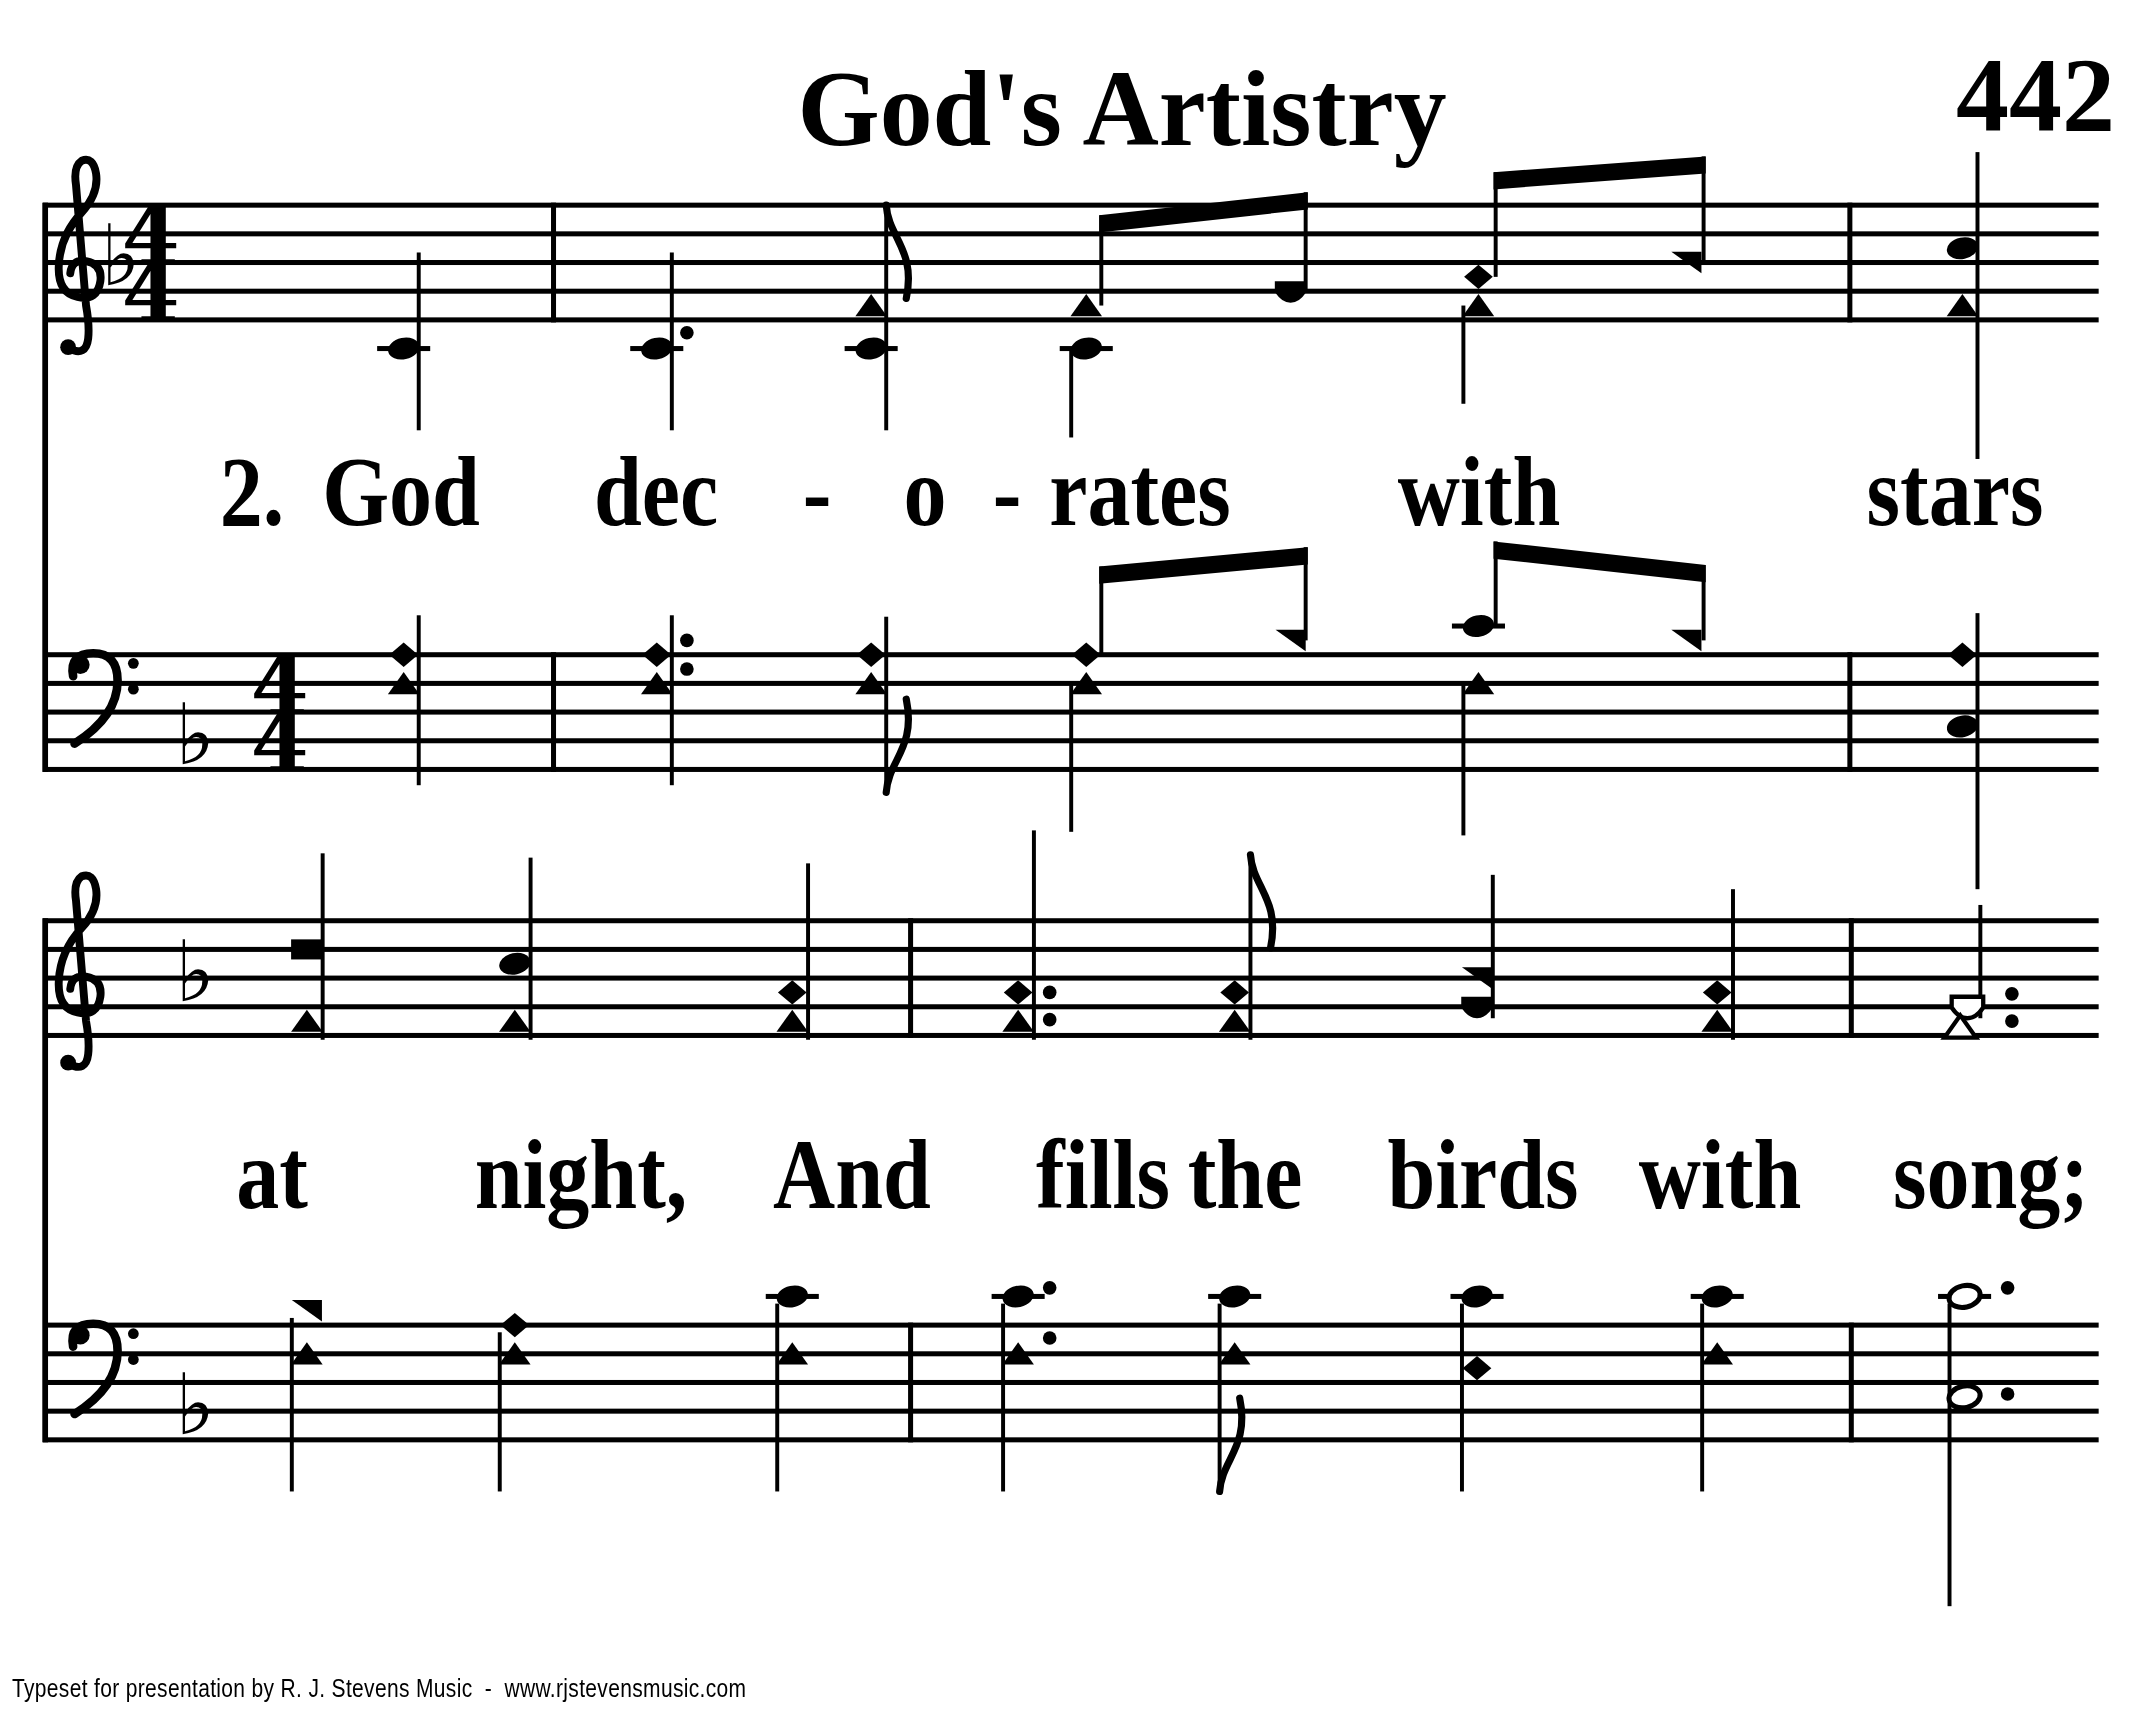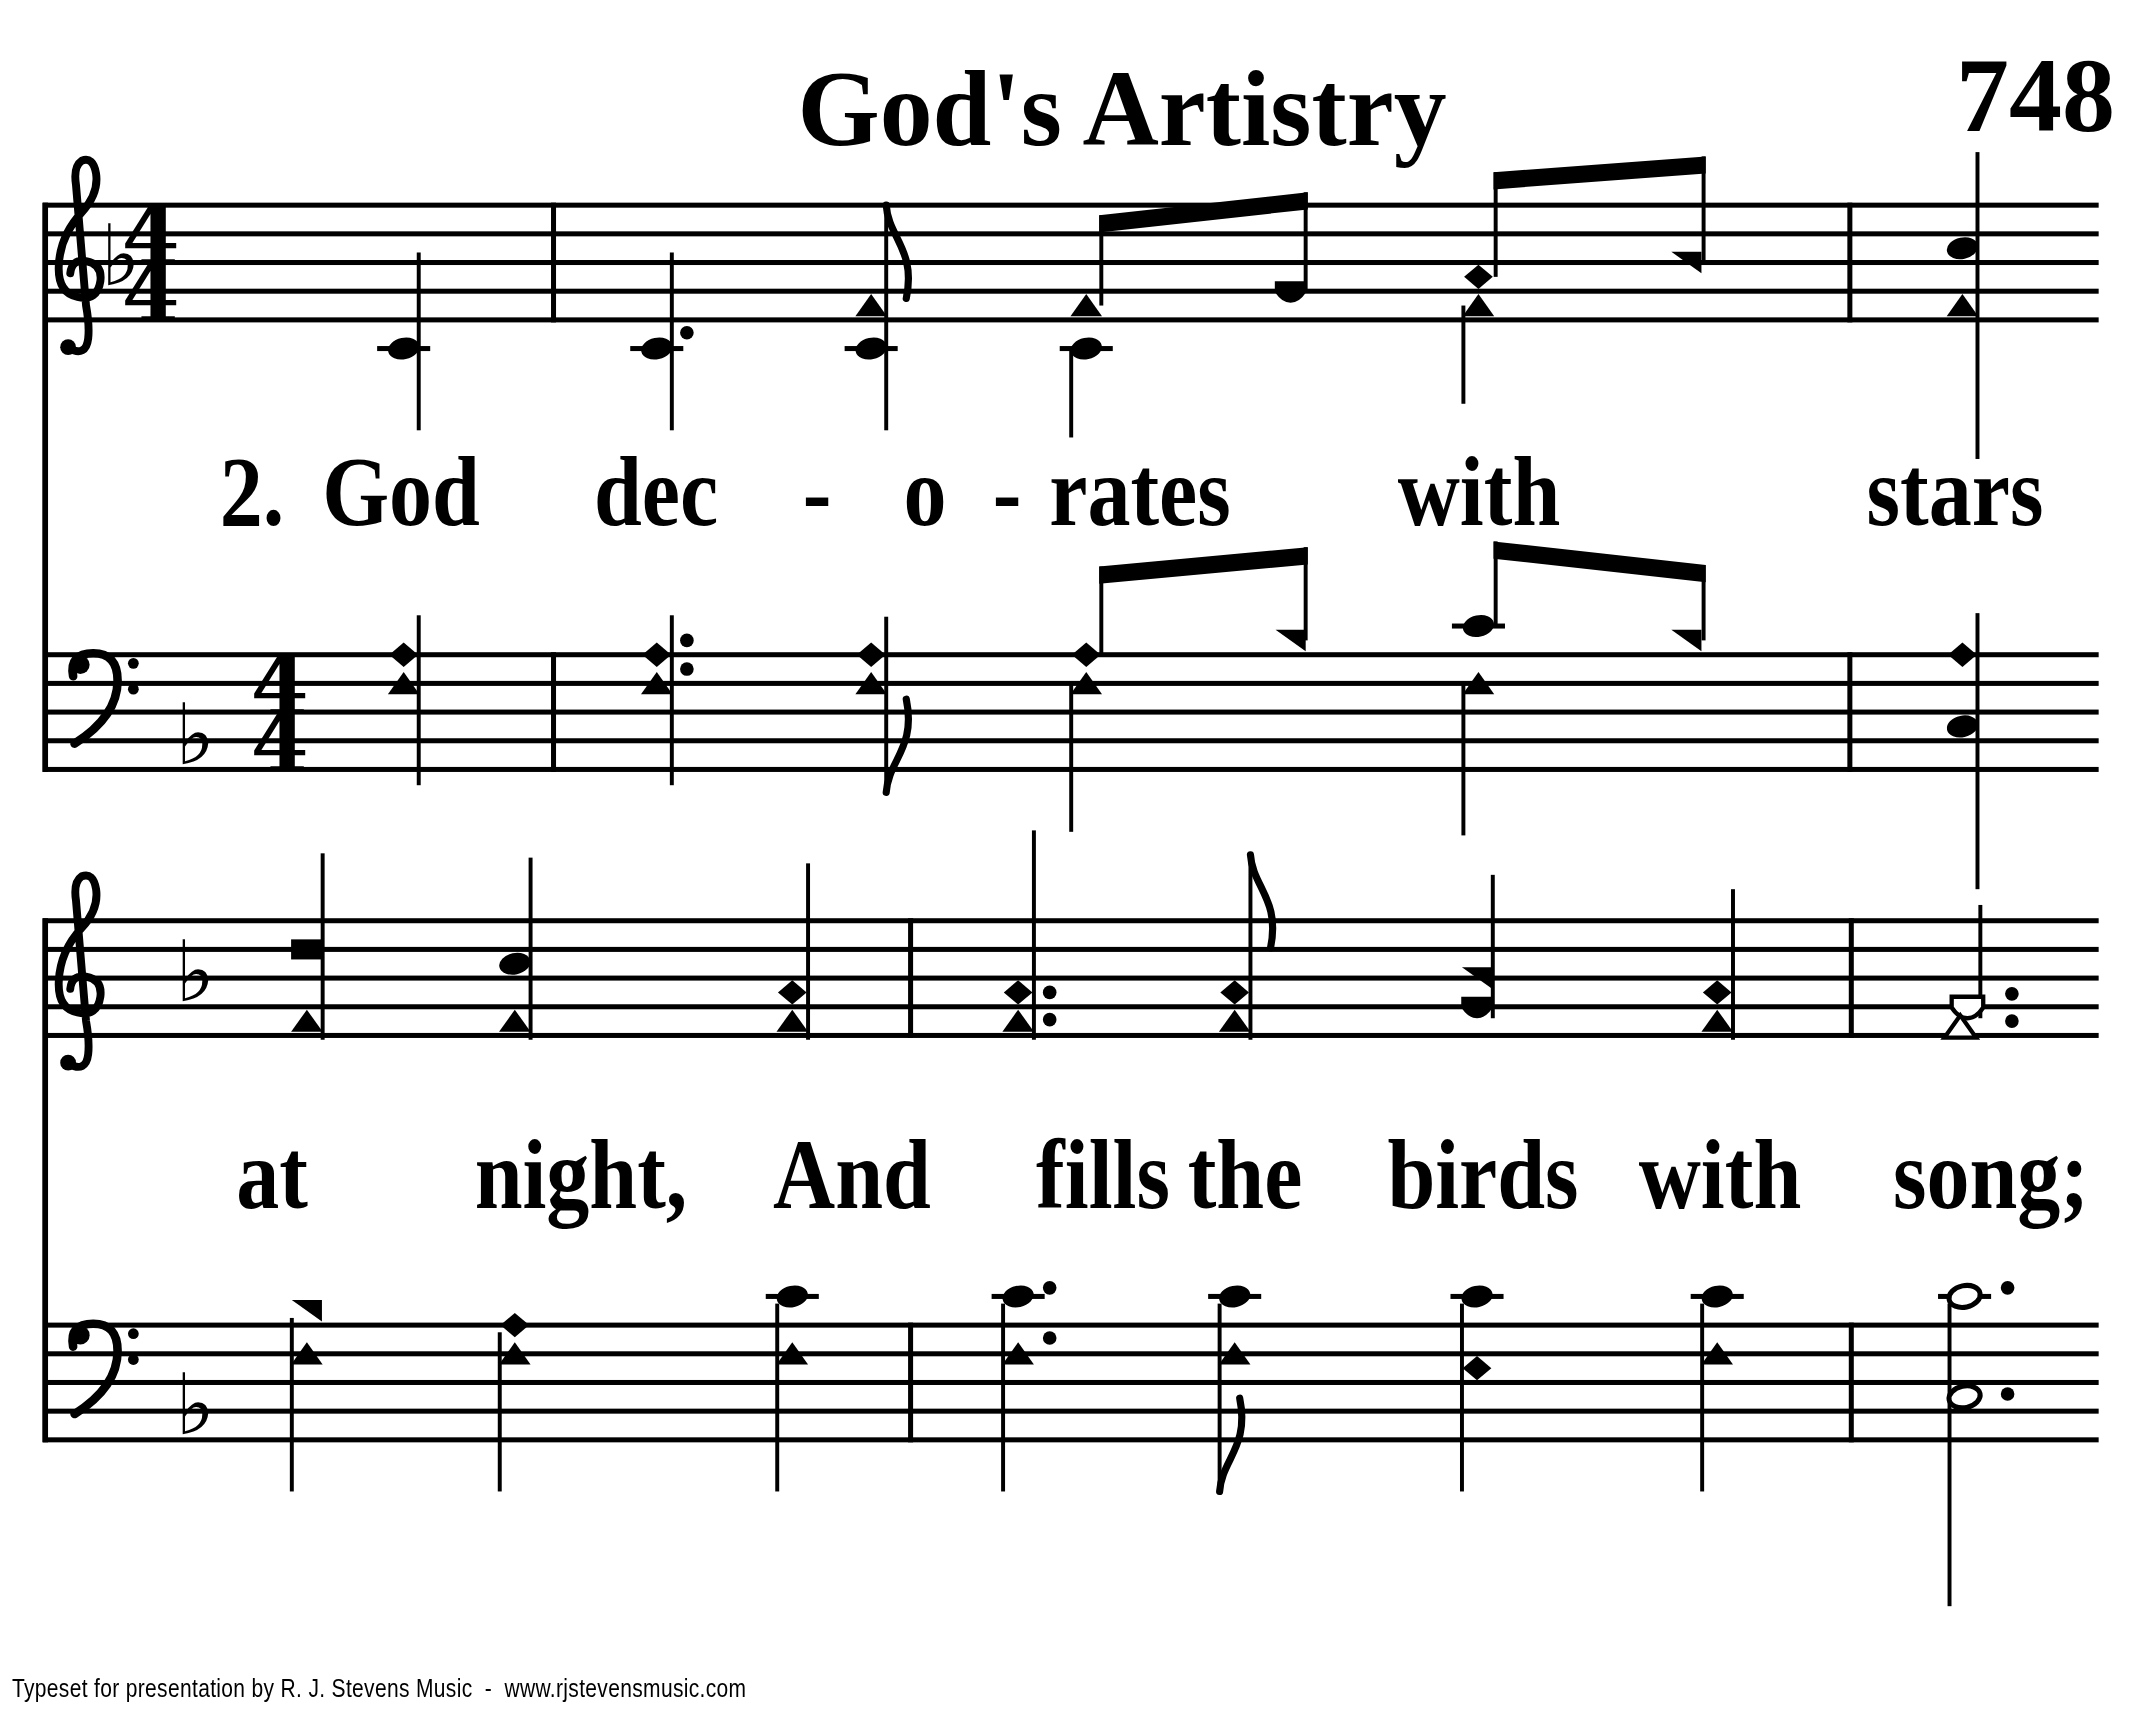--- a/index.html
+++ b/index.html
@@ -193,21 +193,21 @@
       <text x="272" y="1396" text-anchor="middle" fill="#000000" font-family="&quot;DejaVu Sans&quot;, sans-serif" font-size="118px">♭</text>
       <text x="272" y="2000" text-anchor="middle" fill="#000000" font-family="&quot;DejaVu Sans&quot;, sans-serif" font-size="118px">♭</text>
       <text x="210" y="368" text-anchor="middle" fill="#000000" font-family="&quot;DejaVu Serif&quot;, serif" font-weight="700" font-size="116px">4</text>
       <text x="210" y="448" text-anchor="middle" fill="#000000" font-family="&quot;DejaVu Serif&quot;, serif" font-weight="700" font-size="116px">4</text>
       <text x="390" y="995" text-anchor="middle" fill="#000000" font-family="&quot;DejaVu Serif&quot;, serif" font-weight="700" font-size="116px">4</text>
       <text x="390" y="1075" text-anchor="middle" fill="#000000" font-family="&quot;DejaVu Serif&quot;, serif" font-weight="700" font-size="116px">4</text>
     </svg>
 
   <div id="title" class="txt">God's Artistry</div>
 
-  <div id="hymn-number" class="txt">748</div>
+  <div id="hymn-number" class="txt">442</div>
 
   <div class="lyrics-line">
       <span class="lyric" style="left: 252px; top: 442px;">2.</span>
       <span class="lyric" style="left: 401px; top: 442px;">God</span>
       <span class="lyric" style="left: 656px; top: 442px;">dec</span>
       <span class="lyric" style="left: 817px; top: 442px;">-</span>
       <span class="lyric" style="left: 925px; top: 442px;">o</span>
       <span class="lyric" style="left: 1007px; top: 442px;">-</span>
       <span class="lyric" style="left: 1140px; top: 442px;">rates</span>
       <span class="lyric" style="left: 1479px; top: 442px;">with</span>

